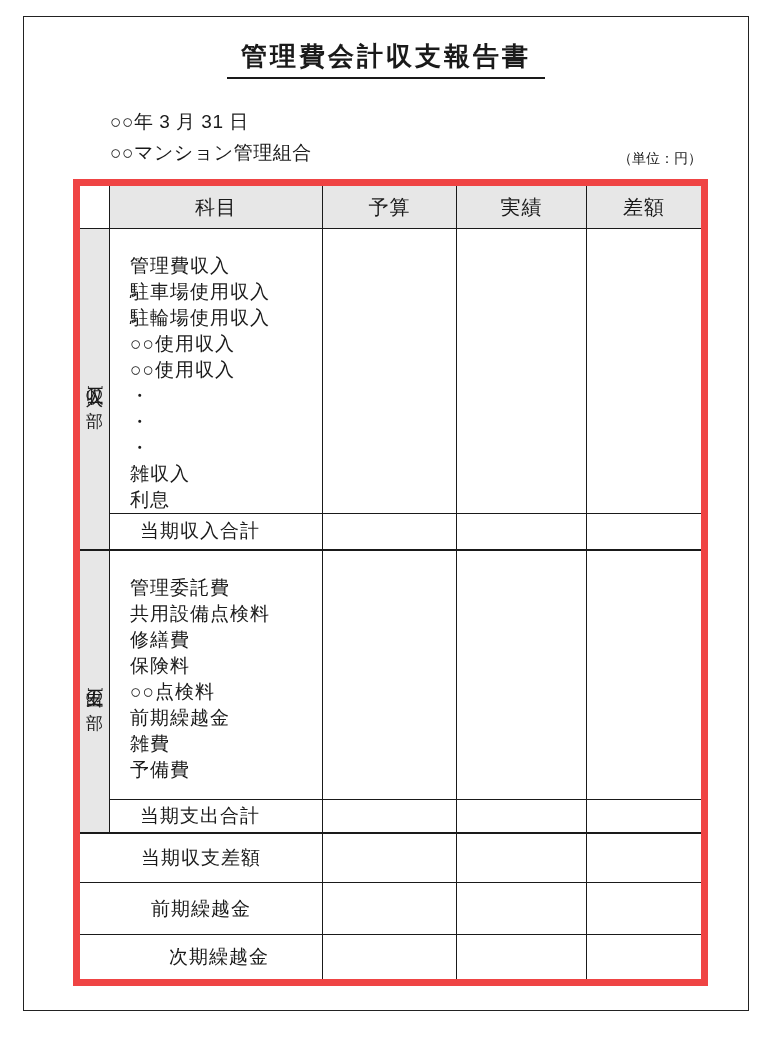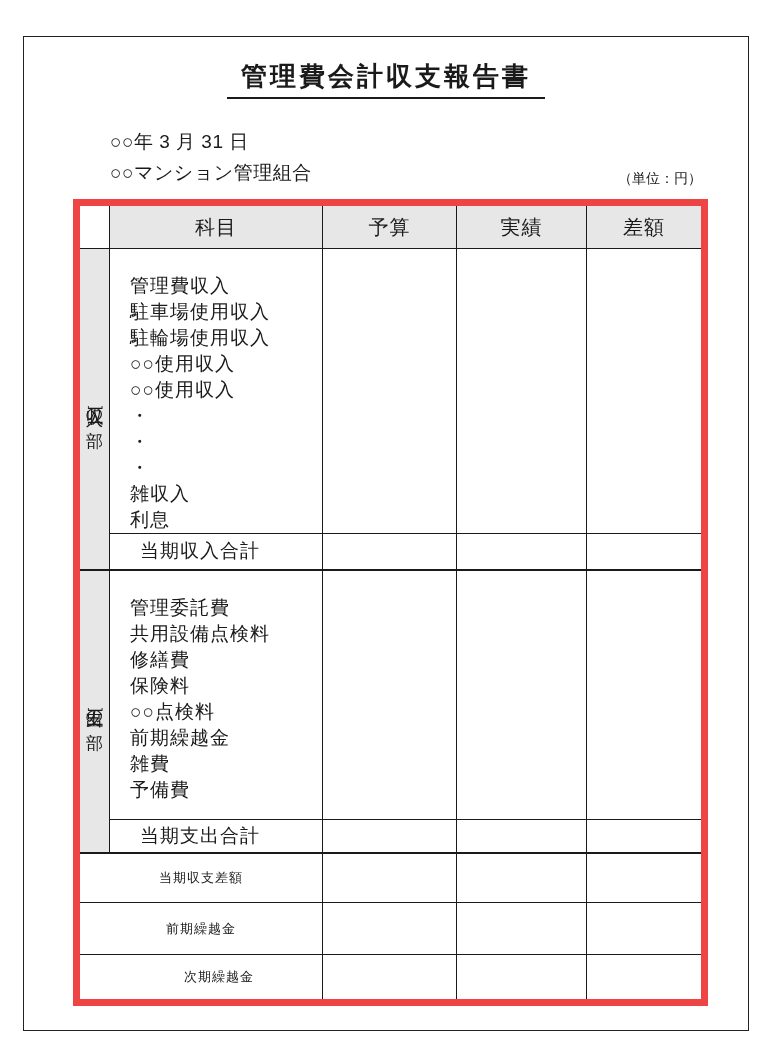--- a/index.html
+++ b/index.html
@@ -3,21 +3,21 @@
 <meta charset="utf-8">
 <style>
   html,body { margin:0; padding:0; background:#ffffff; }
   body {
     width:777px; height:1037px; position:relative;
     font-family:"Liberation Sans", sans-serif;
     color:#1a1a1a;
     -webkit-font-smoothing:antialiased;
   }
   .page {
-    position:absolute; left:23px; top:36px;
+    position:absolute; left:23px; top:16px;
     width:726px; height:995px;
     border:1.5px solid #222222;
     box-sizing:border-box;
     background:#ffffff;
   }
   .title-wrap { text-align:center; margin-top:22px; }
   .title {
     display:inline-block;
     font-size:26px; font-weight:600; letter-spacing:3px;
     padding:0 14px 3px 14px;
@@ -67,21 +67,21 @@
     white-space:pre-line;
     letter-spacing:1px;
   }
   tr.total-row td.label-cell {
     font-size:19px;
     vertical-align:middle;
     padding-left:30px;
     letter-spacing:1px;
   }
   tr.summary-row td.label-cell {
-    font-size:13px;
+    font-size:19px;
     text-align:center;
     vertical-align:middle;
     letter-spacing:1px;
   }
   tr.section-divider td { border-top:2.5px solid #1a1a1a; }
   .h-income-items td { height:266px; }
   .h-income-total td { height:36px; }
   .h-expense-items td { height:250px; }
   .h-expense-total td { height:33px; }
   .h-summary-1 td { height:50px; }

